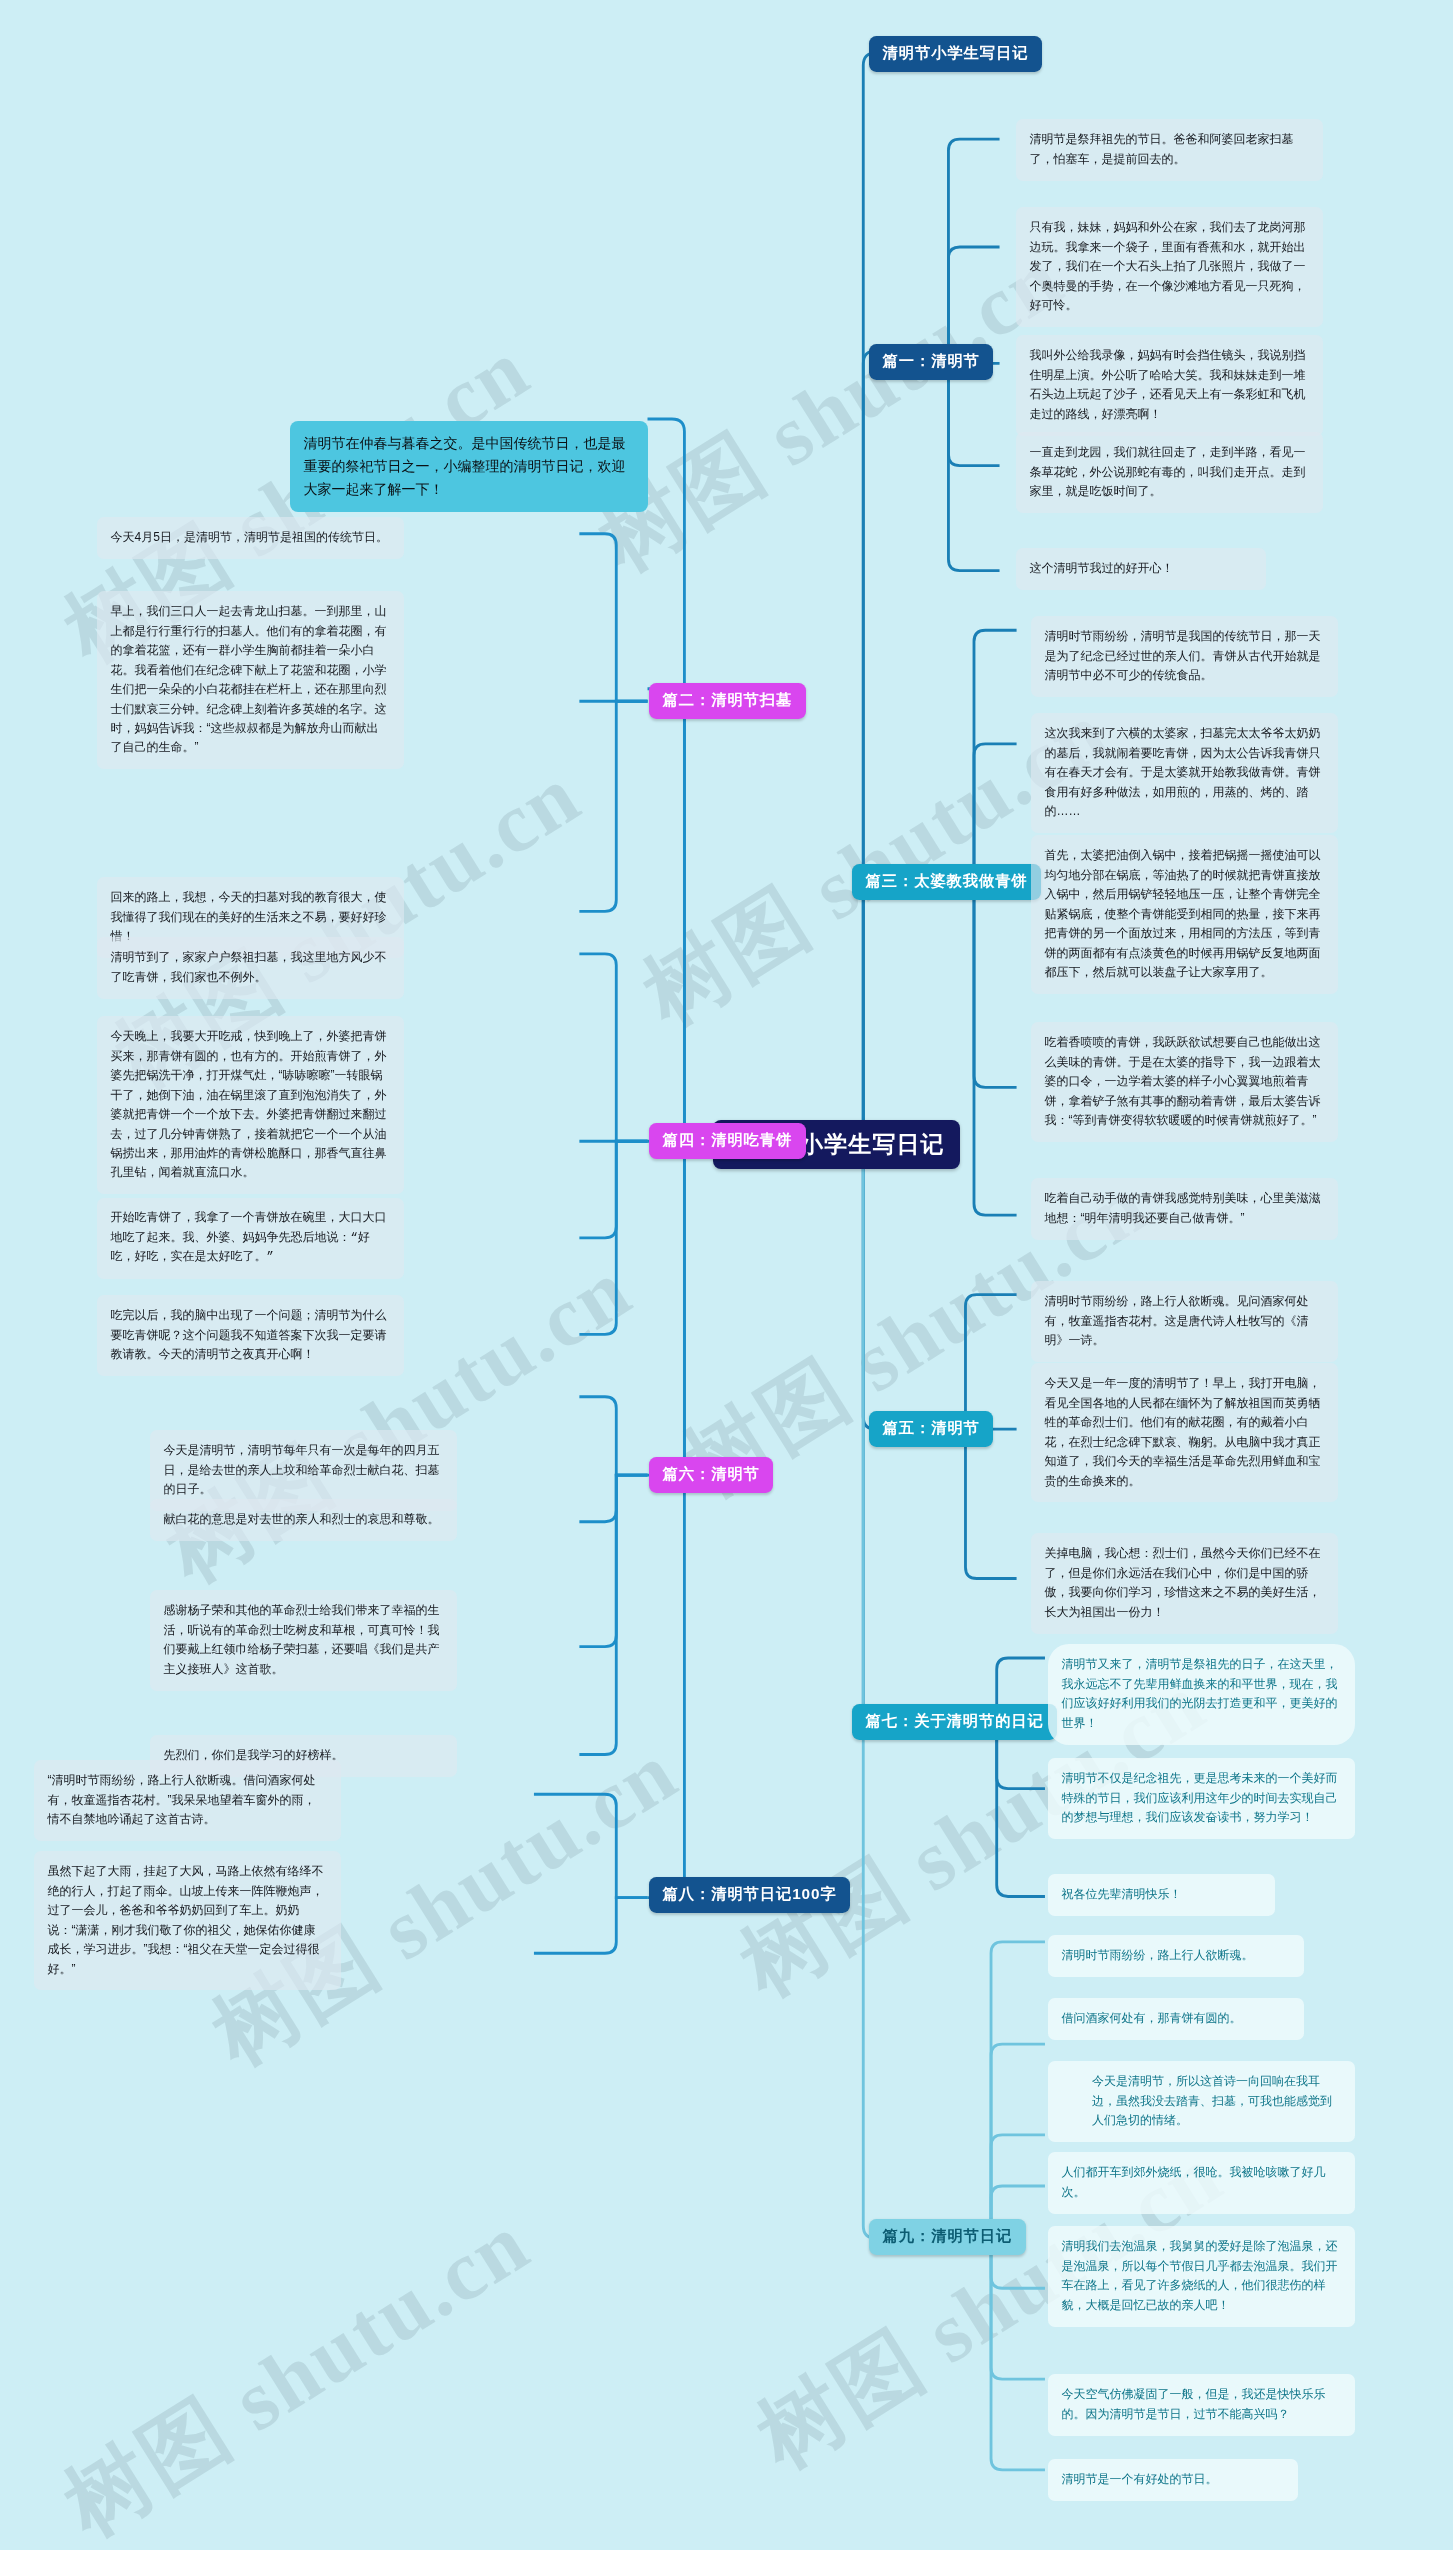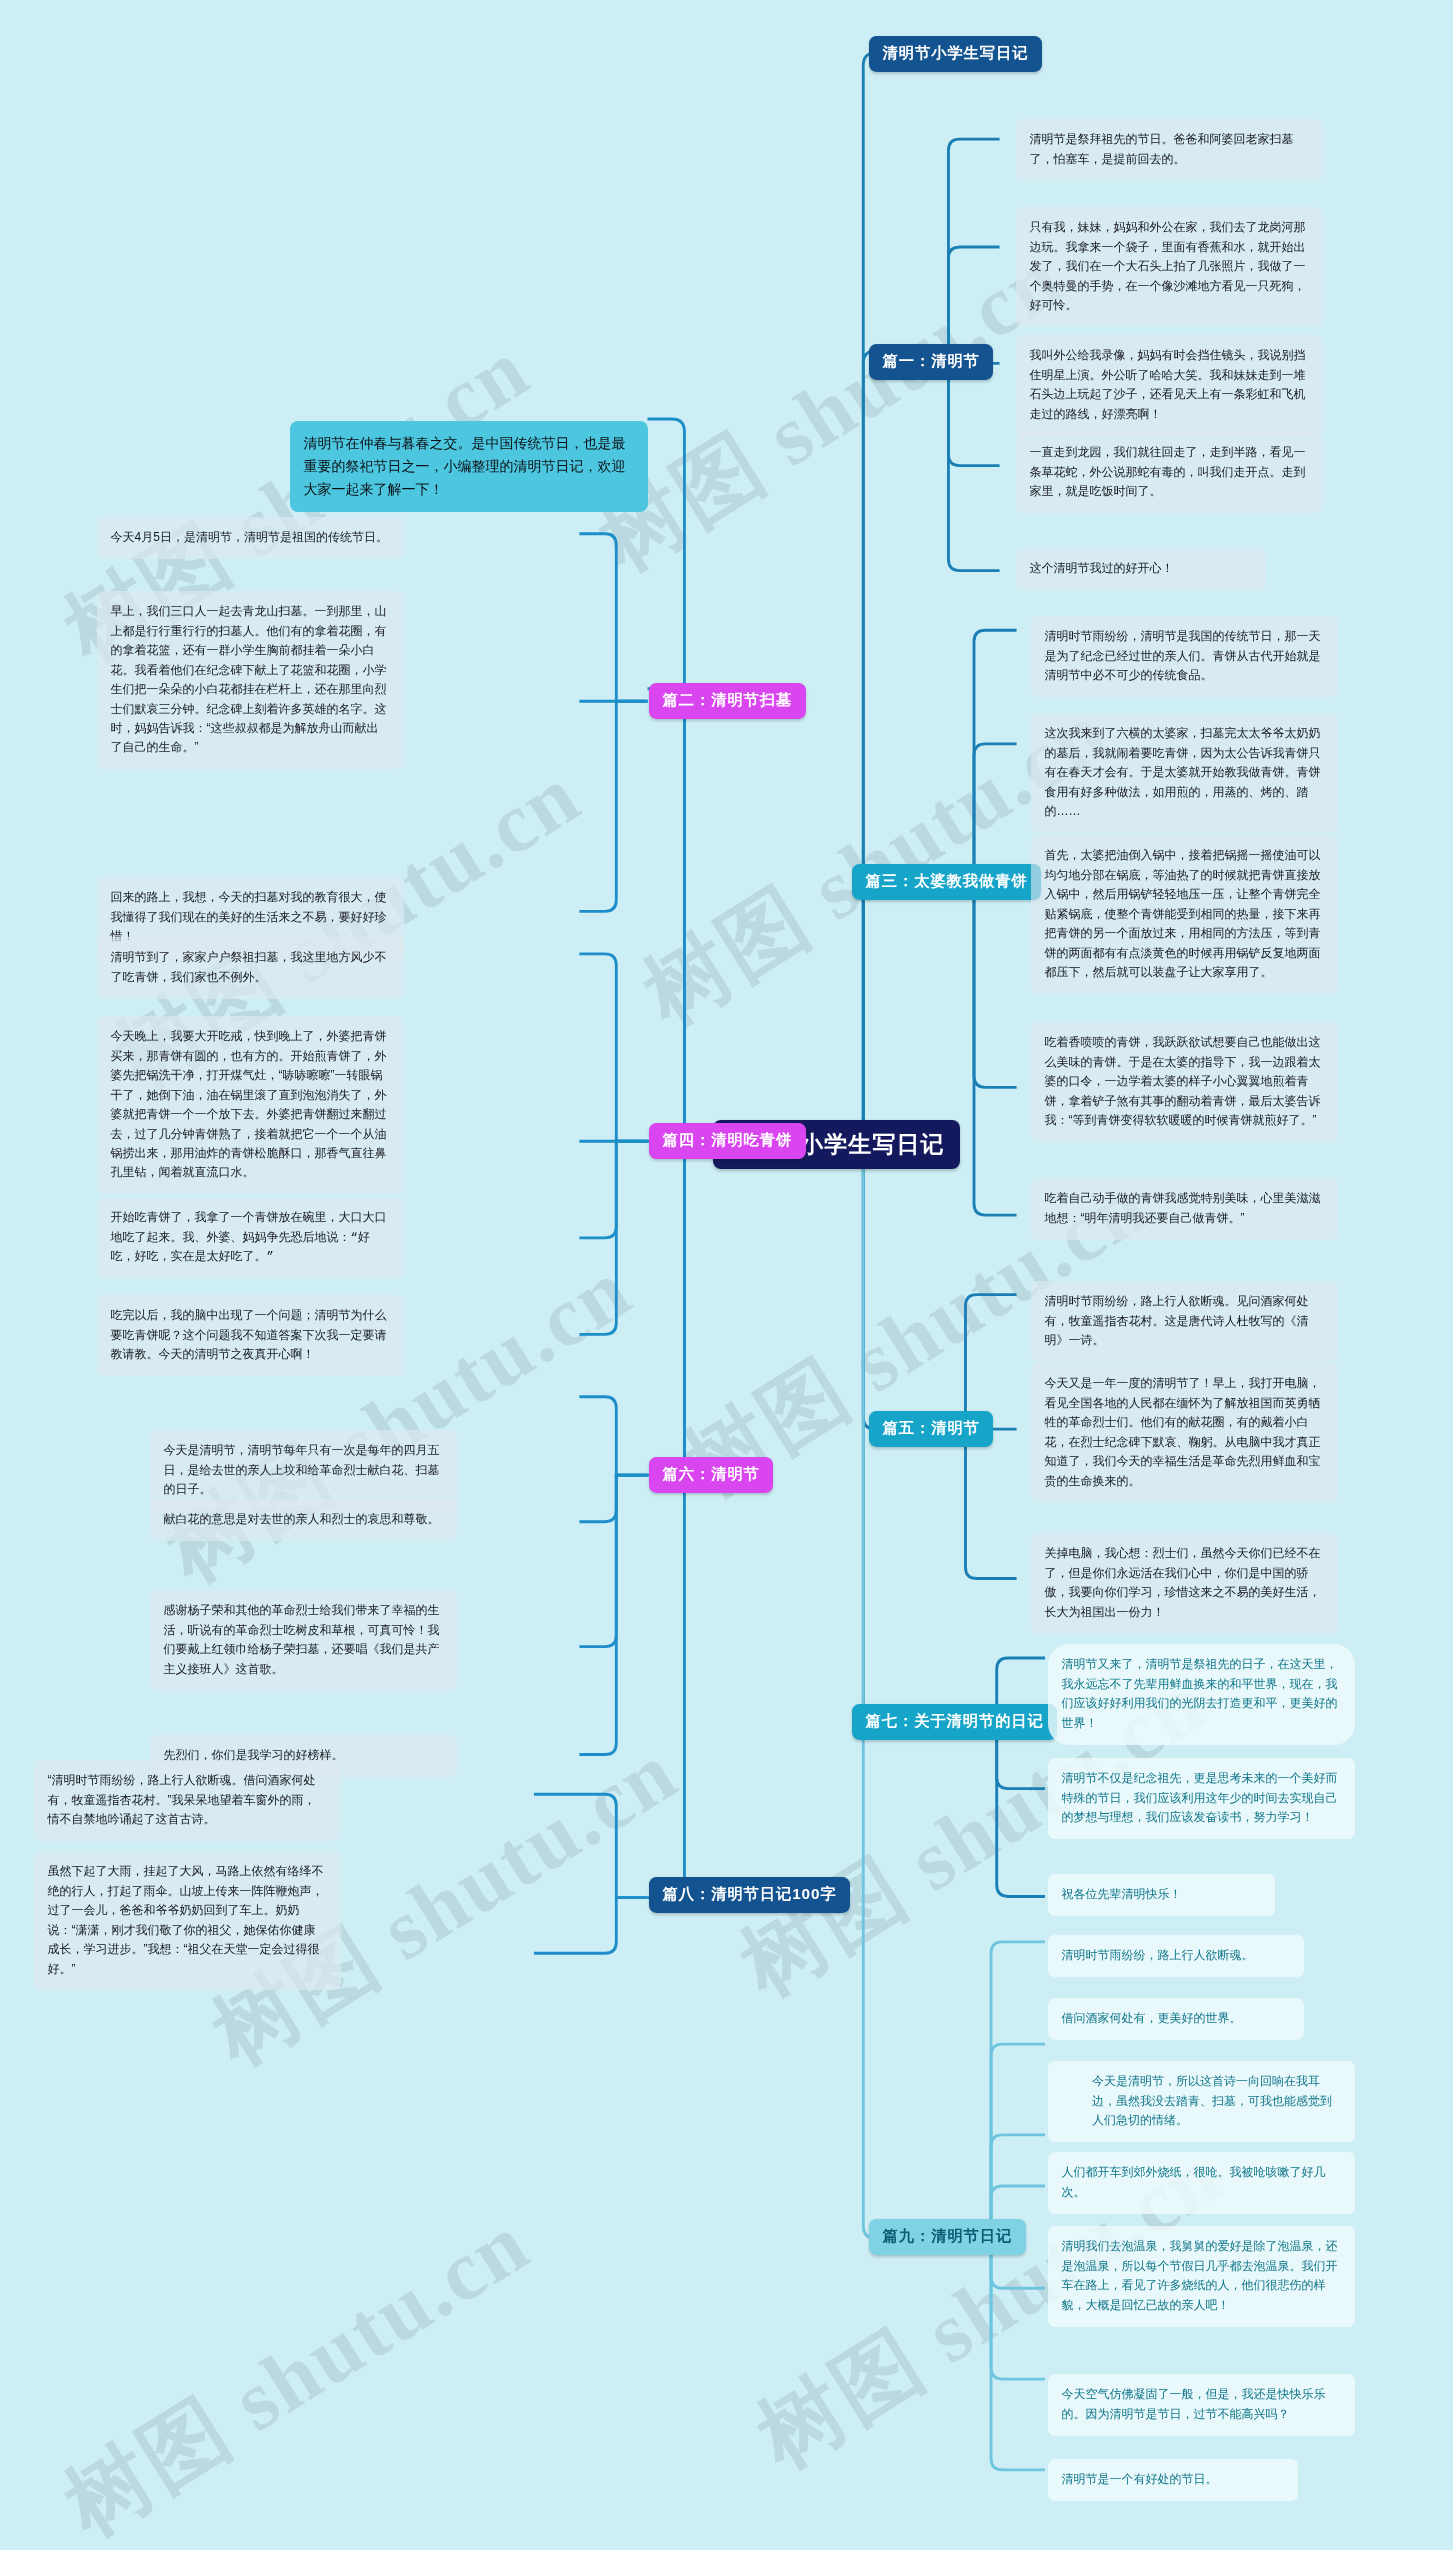--- a/index.html
+++ b/index.html
@@ -203,20 +203,20 @@
   <div class="node leaf pale-txt" style="left:1031px;top:1363px;width:307px;">今天又是一年一度的清明节了！早上，我打开电脑，看见全国各地的人民都在缅怀为了解放祖国而英勇牺牲的革命烈士们。他们有的献花圈，有的戴着小白花，在烈士纪念碑下默哀、鞠躬。从电脑中我才真正知道了，我们今天的幸福生活是革命先烈用鲜血和宝贵的生命换来的。</div>
   <div class="node leaf pale-txt" style="left:1031px;top:1533px;width:307px;">关掉电脑，我心想：烈士们，虽然今天你们已经不在了，但是你们永远活在我们心中，你们是中国的骄傲，我要向你们学习，珍惜这来之不易的美好生活，长大为祖国出一份力！</div>
 
   <div class="node branch lvl-cyan" style="left:852px;top:1704px;">篇七：关于清明节的日记</div>
   <div class="node leaf teal-txt" style="left:1048px;top:1644px;width:307px;border-radius:21px;">清明节又来了，清明节是祭祖先的日子，在这天里，我永远忘不了先辈用鲜血换来的和平世界，现在，我们应该好好利用我们的光阴去打造更和平，更美好的世界！</div>
   <div class="node leaf teal-txt" style="left:1048px;top:1758px;width:307px;">清明节不仅是纪念祖先，更是思考未来的一个美好而特殊的节日，我们应该利用这年少的时间去实现自己的梦想与理想，我们应该发奋读书，努力学习！</div>
   <div class="node leaf teal-txt" style="left:1048px;top:1874px;width:227px;">祝各位先辈清明快乐！</div>
 
   <div class="node branch lvl-pale" style="left:869px;top:2219px;color:#0c5c72;">篇九：清明节日记</div>
   <div class="node leaf teal-txt" style="left:1048px;top:1935px;width:256px;">清明时节雨纷纷，路上行人欲断魂。</div>
-  <div class="node leaf teal-txt" style="left:1048px;top:1998px;width:256px;">借问酒家何处有，更美好的世界。</div>
+  <div class="node leaf teal-txt" style="left:1048px;top:1998px;width:256px;">借问酒家何处有，那青饼有圆的。</div>
   <div class="node leaf teal-txt" style="left:1048px;top:2061px;width:307px;padding-left:44px;">今天是清明节，所以这首诗一向回响在我耳边，虽然我没去踏青、扫墓，可我也能感觉到人们急切的情绪。</div>
   <div class="node leaf teal-txt" style="left:1048px;top:2152px;width:307px;">人们都开车到郊外烧纸，很呛。我被呛咳嗽了好几次。</div>
   <div class="node leaf teal-txt" style="left:1048px;top:2226px;width:307px;">清明我们去泡温泉，我舅舅的爱好是除了泡温泉，还是泡温泉，所以每个节假日几乎都去泡温泉。我们开车在路上，看见了许多烧纸的人，他们很悲伤的样貌，大概是回忆已故的亲人吧！</div>
   <div class="node leaf teal-txt" style="left:1048px;top:2374px;width:307px;">今天空气仿佛凝固了一般，但是，我还是快快乐乐的。因为清明节是节日，过节不能高兴吗？</div>
   <div class="node leaf teal-txt" style="left:1048px;top:2459px;width:250px;">清明节是一个有好处的节日。</div>
 </div>
 
 
 </body></html>

